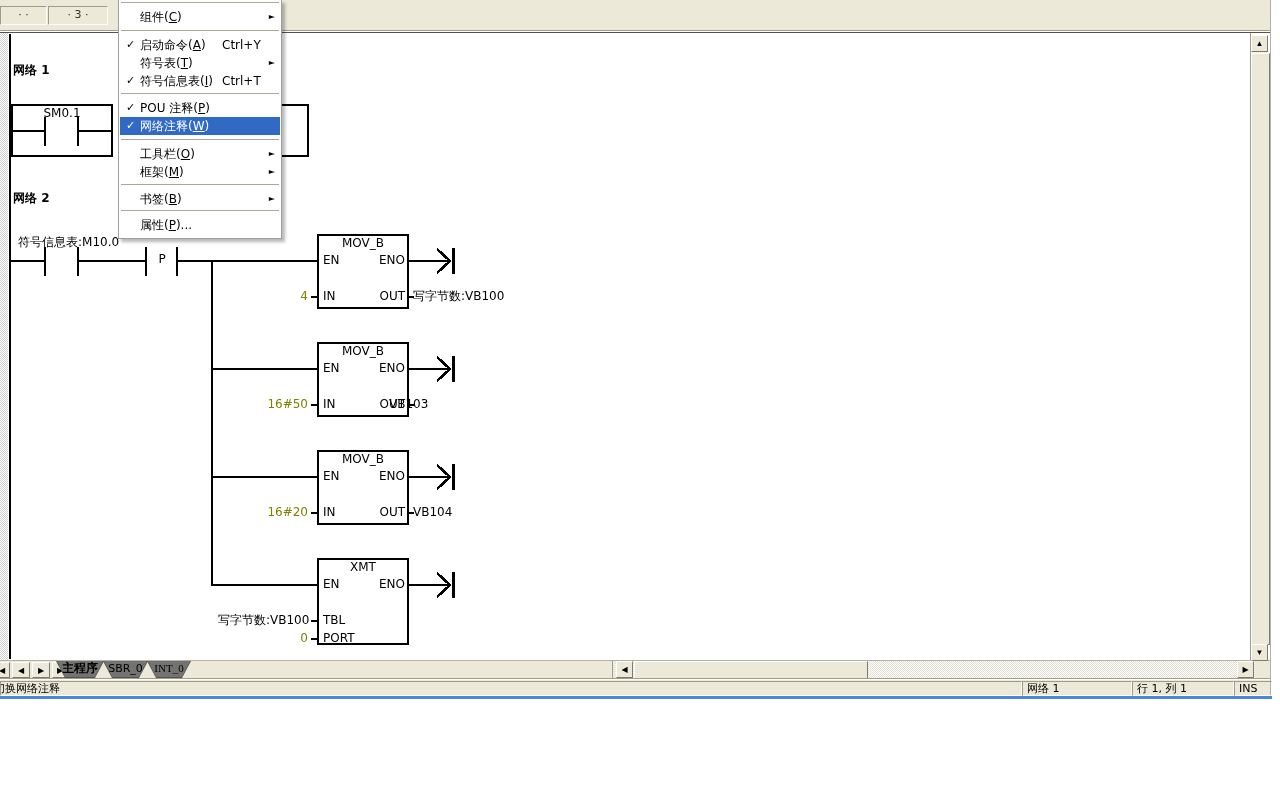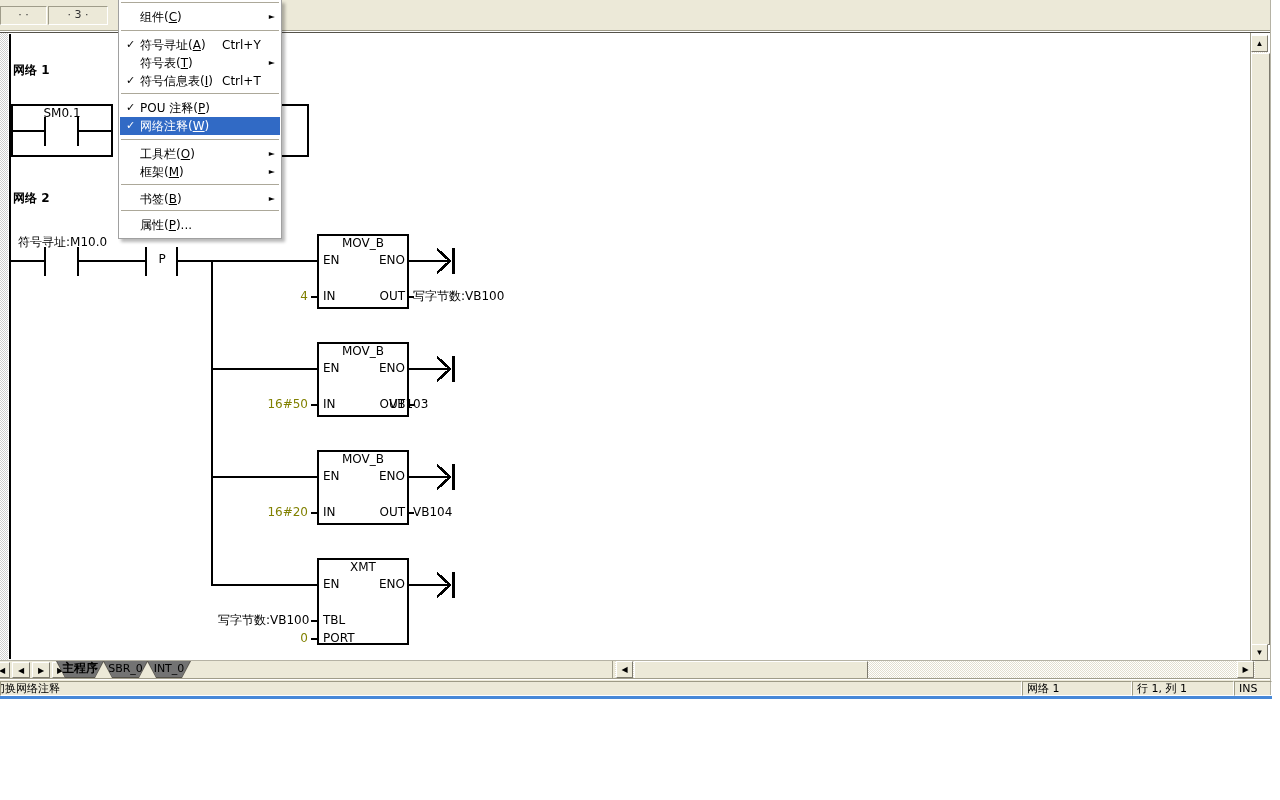--- a/index.html
+++ b/index.html
@@ -119,21 +119,21 @@
       <line x1="408" y1="585" x2="449" y2="585"></line>
       <polyline points="437,573 450,585 437,597" stroke-width="2.5"></polyline>
       <line x1="453" y1="572" x2="453" y2="598" stroke-width="3"></line>
     </g>
   </g>
 </svg>
 
 <div class="lbl bold" style="left:13px;top:63px;">网络 1</div>
 <div class="lbl" style="left:28px;top:106px;width:68px;text-align:center;">SM0.1</div>
 <div class="lbl bold" style="left:13px;top:191px;">网络 2</div>
-<div class="lbl" style="left:18px;top:235px;">符号寻址:M10.0</div>
+<div class="lbl" style="left:18px;top:235px;">符号信息表:M10.0</div>
 <div class="lbl" style="left:149px;top:252px;width:26px;text-align:center;">P</div>
 
 <div class="lbl" style="left:318px;top:236px;width:90px;text-align:center;">MOV_B</div>
 <div class="lbl" style="left:323px;top:253px;">EN</div>
 <div class="lbl ra" style="left:360px;top:253px;width:45px;">ENO</div>
 <div class="lbl" style="left:323px;top:289px;">IN</div>
 <div class="lbl ra" style="left:360px;top:289px;width:45px;">OUT</div>
 <div class="lbl ra olive" style="left:238px;top:289px;width:70px;">4</div>
 <div class="lbl" style="left:413px;top:289px;">写字节数:VB100</div>
 
@@ -174,21 +174,21 @@
   <div class="msep" style="top:2px;"></div>
 
   <div class="mi" style="top:8px;">
     <span>组件(</span><span class="mk">C</span><span>)</span>
     <span class="marrow">►</span>
   </div>
   <div class="msep" style="top:30px;"></div>
 
   <div class="mi" style="top:36px;">
     <span class="mcheck">✓</span>
-    <span>符号寻址(</span><span class="mk">A</span><span>)</span>
+    <span>启动命令(</span><span class="mk">A</span><span>)</span>
     <span class="mshort">Ctrl+Y</span>
   </div>
   <div class="mi" style="top:54px;">
     <span>符号表(</span><span class="mk">T</span><span>)</span>
     <span class="marrow">►</span>
   </div>
   <div class="mi" style="top:72px;">
     <span class="mcheck">✓</span>
     <span>符号信息表(</span><span class="mk">I</span><span>)</span>
     <span class="mshort">Ctrl+T</span>
@@ -231,21 +231,21 @@
   <button class="btn3d" style="left:12px;top:1px;width:18px;height:16px;">◀</button>
   <button class="btn3d" style="left:32px;top:1px;width:18px;height:16px;">▶</button>
   <button class="btn3d" style="left:52px;top:1px;width:18px;height:16px;">▶|</button>
 
   <div class="tab-o" style="left:56px;width:48px;">
     <div class="tab-i bold" style="font-size:12px;">主程序</div>
   </div>
   <div class="tab-o" style="left:103px;width:45px;">
     <div class="tab-i">SBR_0</div>
   </div>
-  <div class="tab-o" style="left:147px;width:44px;">
+  <div class="tab-o" style="left:147px;width:44px;font-family:Liberation Serif, serif;">
     <div class="tab-i">INT_0</div>
   </div>
 
   <div style="position:absolute;left:612px;top:0;width:1px;height:18px;background:#9f9c8a;"></div>
   <div class="track" style="left:615px;top:0;width:640px;height:17px;"></div>
   <button class="btn3d" style="left:616px;top:0;width:17px;height:17px;">◀</button>
   <div class="btn3d" style="left:634px;top:0;width:232px;height:17px;"></div>
   <button class="btn3d" style="left:1237px;top:0;width:17px;height:17px;">▶</button>
 </div>
 

